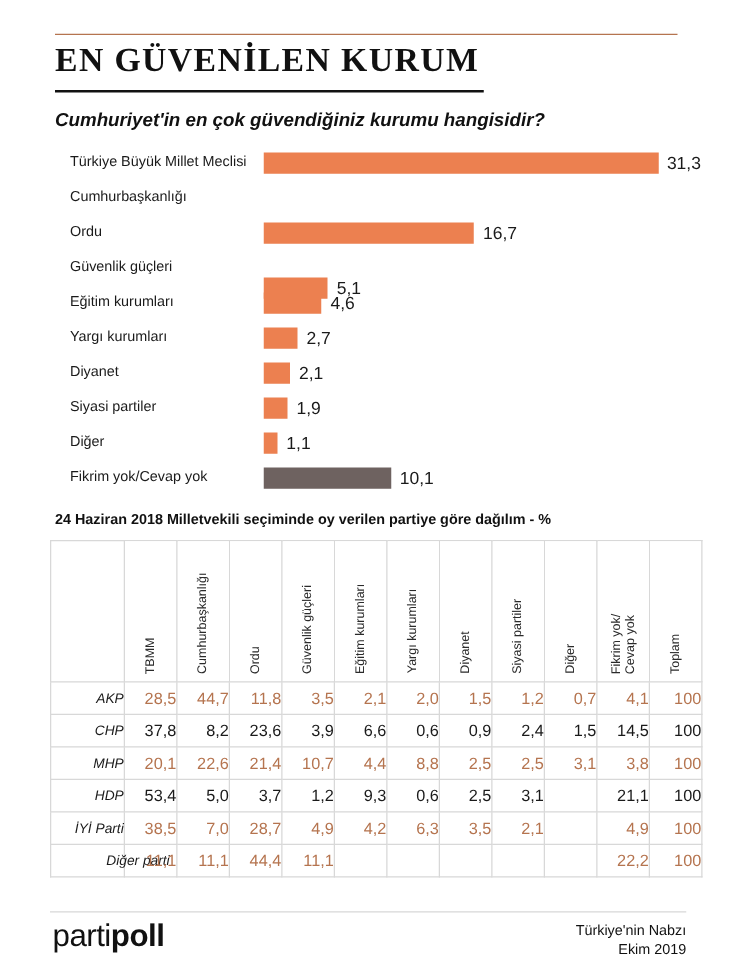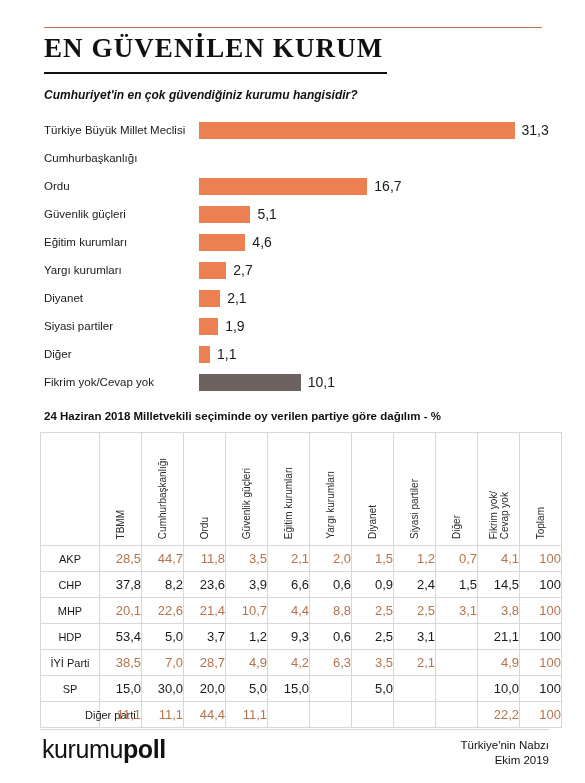--- a/index.html
+++ b/index.html
@@ -48,31 +48,31 @@
     left: 44px; top: 72px;
     width: 343px;
     height: 2px;
     background: #111111;
   }
 
   
   .subtitle {
     position: absolute;
     left: 44px; top: 88px;
-    font-size: 12px;
+    font-size: 15px;
     font-weight: bold;
     font-style: italic;
     color: #111111;
     white-space: nowrap;
   }
 
   
   .chart {
     position: absolute;
-    left: 44px; top: 116px;
+    left: 56px; top: 116px;
     width: 505px;
     height: 284px;
   }
   .bar-row {
     position: absolute;
     left: 0;
     width: 505px;
     height: 28px;
   }
   .bar-label {
@@ -156,26 +156,27 @@
     text-align: left;
   }
   th.corner {
     border-top: none;
     border-left: none;
     border-bottom: 1px solid #d8d8d8;
     background: #ffffff;
   }
   td.rowlabel {
     border-left: none;
-    text-align: center;
+    text-align: right;
     padding-left: 5px;
     font-size: 11px;
     color: #1a1a1a;
     height: 25px;
     white-space: nowrap;
+    font-style: italic;
   }
   td.num {
     text-align: right;
     padding-right: 5px;
     font-size: 13px;
     height: 25px;
     white-space: nowrap;
   }
   tr.accent td.num { color: #b5744f; }
   tr.plain  td.num { color: #1a1a1a; }
@@ -234,21 +235,21 @@
       </div>
       <div class="bar-row" style="top: 56px;">
         <div class="bar-label">Ordu</div>
         <div class="bar-track" style="width: 350px;">
           <div class="bar-fill" style="width: 168.336px; background: rgb(236, 128, 80);"></div>
           <div class="bar-value" style="left: 175.336px;">16,7</div>
         </div>
       </div>
       <div class="bar-row" style="top: 84px;">
         <div class="bar-label">Güvenlik güçleri</div>
-        <div class="bar-track" style="width: 350px;">
+        <div class="bar-track" style="width: 350px; margin-top: 16px;">
           <div class="bar-fill" style="width: 51.408px; background: rgb(236, 128, 80);"></div>
           <div class="bar-value" style="left: 58.408px;">5,1</div>
         </div>
       </div>
       <div class="bar-row" style="top: 112px;">
         <div class="bar-label">Eğitim kurumları</div>
         <div class="bar-track" style="width: 350px; padding-left: 20px;">
           <div class="bar-fill" style="width: 46.368px; background: rgb(236, 128, 80);"></div>
           <div class="bar-value" style="left: 53.368px;">4,6</div>
         </div>
@@ -397,34 +398,20 @@
             <td class="num">28,7</td>
             <td class="num">4,9</td>
             <td class="num">4,2</td>
             <td class="num">6,3</td>
             <td class="num">3,5</td>
             <td class="num">2,1</td>
             <td class="num"></td>
             <td class="num">4,9</td>
             <td class="num">100</td>
           </tr>
-          <tr class="plain">
-            <td class="rowlabel" style="width: 58px;">SP</td>
-            <td class="num">15,0</td>
-            <td class="num">30,0</td>
-            <td class="num">20,0</td>
-            <td class="num">5,0</td>
-            <td class="num">15,0</td>
-            <td class="num"></td>
-            <td class="num">5,0</td>
-            <td class="num"></td>
-            <td class="num"></td>
-            <td class="num">10,0</td>
-            <td class="num">100</td>
-          </tr>
           <tr class="accent">
             <td class="rowlabel" style="width: 58px; padding-left: 44px;">Diğer parti</td>
             <td class="num">11,1</td>
             <td class="num">11,1</td>
             <td class="num">44,4</td>
             <td class="num">11,1</td>
             <td class="num"></td>
             <td class="num"></td>
             <td class="num"></td>
             <td class="num"></td>
@@ -432,21 +419,21 @@
             <td class="num">22,2</td>
             <td class="num">100</td>
           </tr>
         </tbody>
     </table>
   </div>
 
   <div class="footer-rule"></div>
 
   <div class="brand">
-    <span class="light">kurumu</span><span class="bold">poll</span>
+    <span class="light">parti</span><span class="bold">poll</span>
   </div>
 
   <div class="footer-right">
     <div>Türkiye'nin Nabzı</div>
     <div>Ekim 2019</div>
   </div>
 
 </div>
 
 </body></html>

